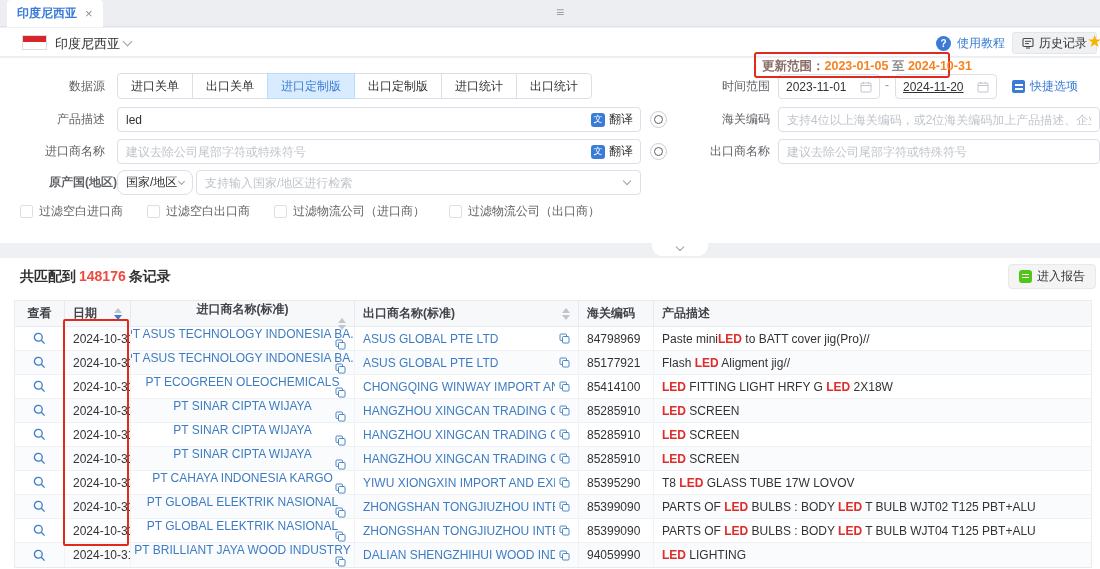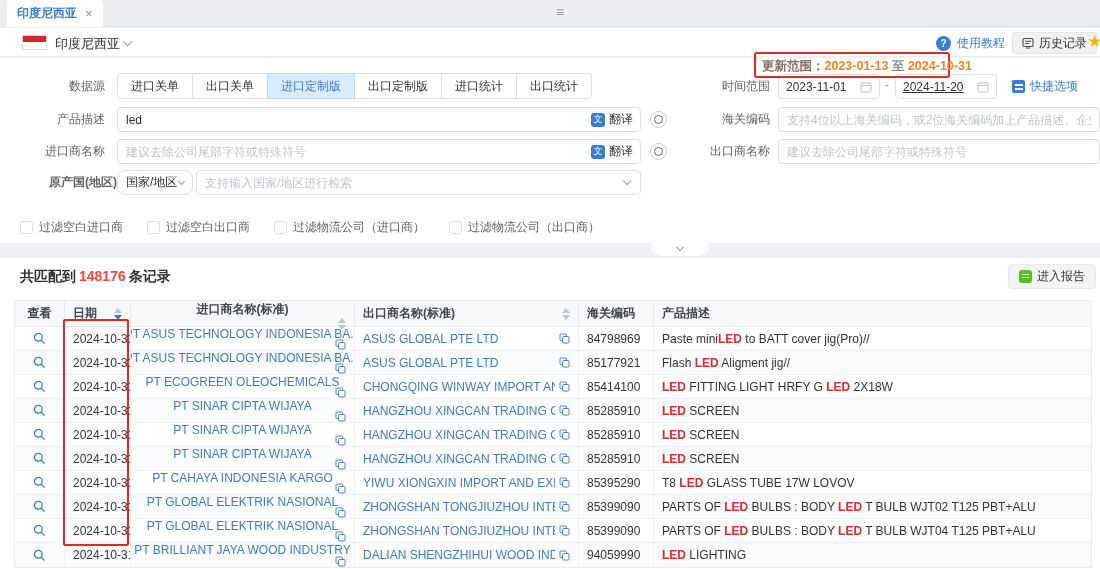--- a/index.html
+++ b/index.html
@@ -62,21 +62,21 @@
   .datebox { position:absolute; height:25px; border:1px solid #dcdfe6; border-radius:4px;
     background:#fff; display:flex; align-items:center; justify-content:space-between; padding:0 7px; }
   .dash { position:absolute; color:#909399; }
   .quick { position:absolute; display:flex; align-items:center; gap:5px; color:#3a7bd5; cursor:pointer;text-align:center; }
   .quick-ic { width:13px; height:13px; background:#3a7bd5; border-radius:2px; position:relative; }
   .quick-ic::before { content:""; position:absolute; left:2.5px; top:3.5px; width:8px; height:2px;
     background:#fff; box-shadow:0 4px 0 #fff; }
   .selectbox { position:absolute; height:25px; border:1px solid #dcdfe6; border-radius:8px;
     background:#fff; display:flex; align-items:center; justify-content:space-between;
     padding:0 8px; color:#303133; cursor:pointer; }
-  .cb-row { position:absolute; left:20px; top:145px; display:flex; gap:24px; align-items:center;margin-top:16px; }
+  .cb-row { position:absolute; left:20px; top:145px; display:flex; gap:24px; align-items:center; }
   .cb { display:flex; align-items:center; gap:6px; color:#606266; cursor:pointer; }
   .cb .box { width:13px; height:13px; border:1px solid #dcdfe6; border-radius:2px; background:#fff; }
   .collapse-tab { position:absolute; left:652px; top:243px; width:56px; height:13px; background:#fff;
     border-radius:0 0 10px 10px; display:flex; align-items:flex-start; justify-content:center; cursor:pointer; }
   .collapse-tab .chev { width:6px; height:6px; margin-top:1px; }
   
   .results { position:absolute; left:0; top:258px; width:1100px; height:311px; background:#fff; }
   .summary { position:absolute; left:20px; top:10px; font-size:14px; font-weight:700; color:#303133; }
   .summary .cnt { color:#f0483e; padding:0 3px; }
   .report-btn { position:absolute; left:1008px; top:6px; height:25px; padding:0 10px;
@@ -145,21 +145,21 @@
       <line x1="3" y1="6.6" x2="7" y2="6.6" stroke="#4a4a4a" stroke-width="1"></line>
       <line x1="4" y1="11" x2="8" y2="11" stroke="#4a4a4a" stroke-width="1.1"></line>
     </svg>
     <span>历史记录</span>
   </span>
   <span class="star">★</span>
 </div>
 
 <div class="anno anno1"></div>
 <div class="upd">
-  <span>更新范围：</span><span class="d">2023-01-13</span>
+  <span>更新范围：</span><span class="d">2023-01-05</span>
   <span class="j">至</span>
   <span class="d">2024-10-31</span>
 </div>
 
 <div class="filters">
 
   <span class="flabel" style="left:0;top:16px;">数据源</span>
   <div class="seg" id="source-tabs">
       <button>进口关单</button>
       <button>出口关单</button>

